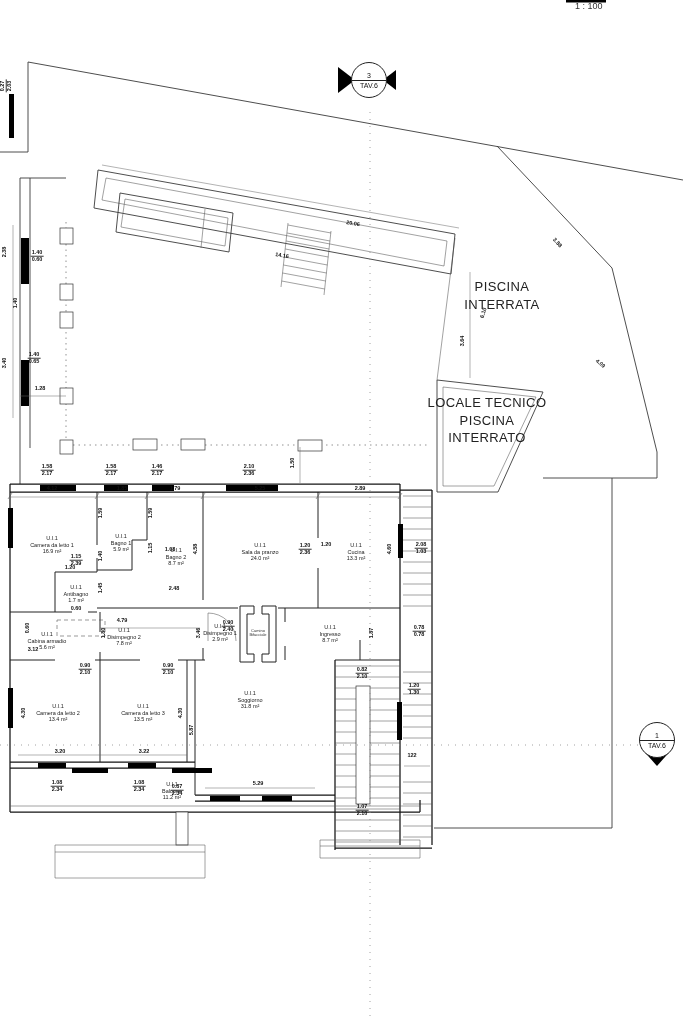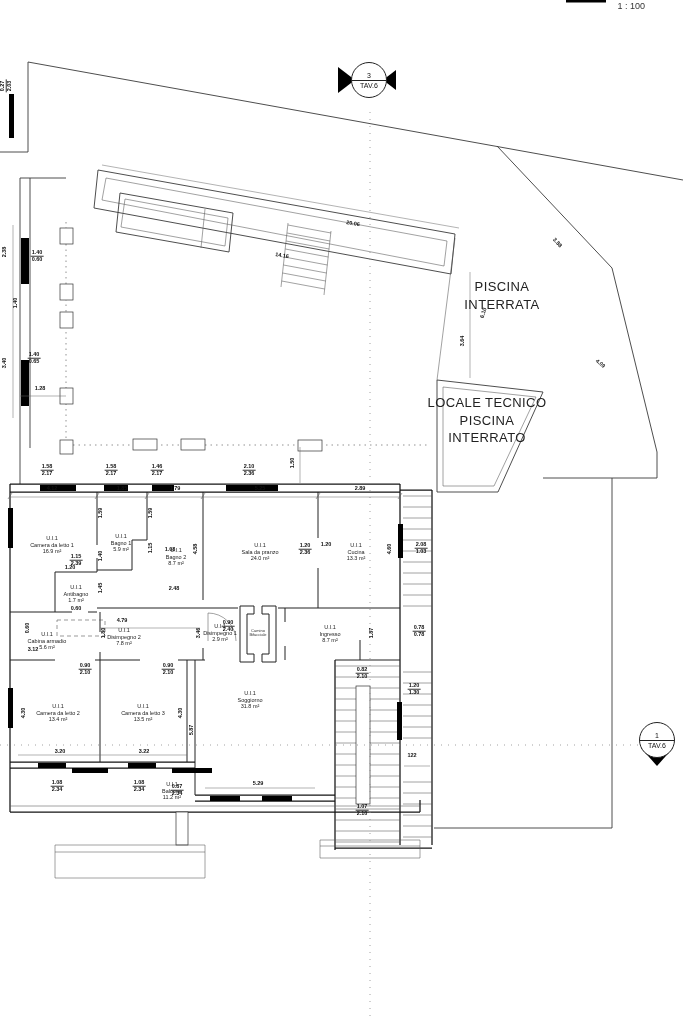--- a/index.html
+++ b/index.html
@@ -17,21 +17,21 @@
   .dot{stroke:#777;stroke-width:.8;stroke-dasharray:1.5 4;}
   .dash{stroke:#555;stroke-width:.6;stroke-dasharray:4 3;}
   .sec{stroke:#8a8a8a;stroke-width:.8;stroke-dasharray:1 6;}
   .lbl{position:absolute;transform:translate(-50%,-50%);white-space:pre-line;text-align:center;}
   .dim{font-size:5.5px;font-weight:bold;color:#111;line-height:1.05;}
   .dim .num{display:block;border-bottom:.5px solid #333;padding:0 1px;}
   .dim .den{display:block;}
   .room{font-size:5.5px;color:#222;line-height:1.2;}
   .site{font-size:13px;color:#222;letter-spacing:.4px;line-height:1.35;}
   .tiny{font-size:4px;color:#333;line-height:1.1;}
-  .scale-lbl{position:absolute;left:575px;top:1px;width:70px;text-align:right;
+  .scale-lbl{position:absolute;left:575px;top:1px;width:70px;text-align:left;
              font-size:9px;color:#333;}
   .marker{position:absolute;display:flex;align-items:center;}
   .mcircle{width:34px;height:34px;border:1px solid #222;border-radius:50%;background:#fff;
            display:flex;flex-direction:column;align-items:center;justify-content:center;
            font-size:7px;color:#111;z-index:2;}
   .mnum{display:block;width:100%;text-align:center;border-bottom:.8px solid #222;padding-bottom:1px;}
   .msheet{display:block;width:100%;text-align:center;padding-top:1px;}
   .tri-right{width:0;height:0;border-top:13px solid transparent;border-bottom:13px solid transparent;
              border-left:17px solid #000;margin-right:-4px;}
   .tri-left{width:0;height:0;border-top:10px solid transparent;border-bottom:10px solid transparent;

